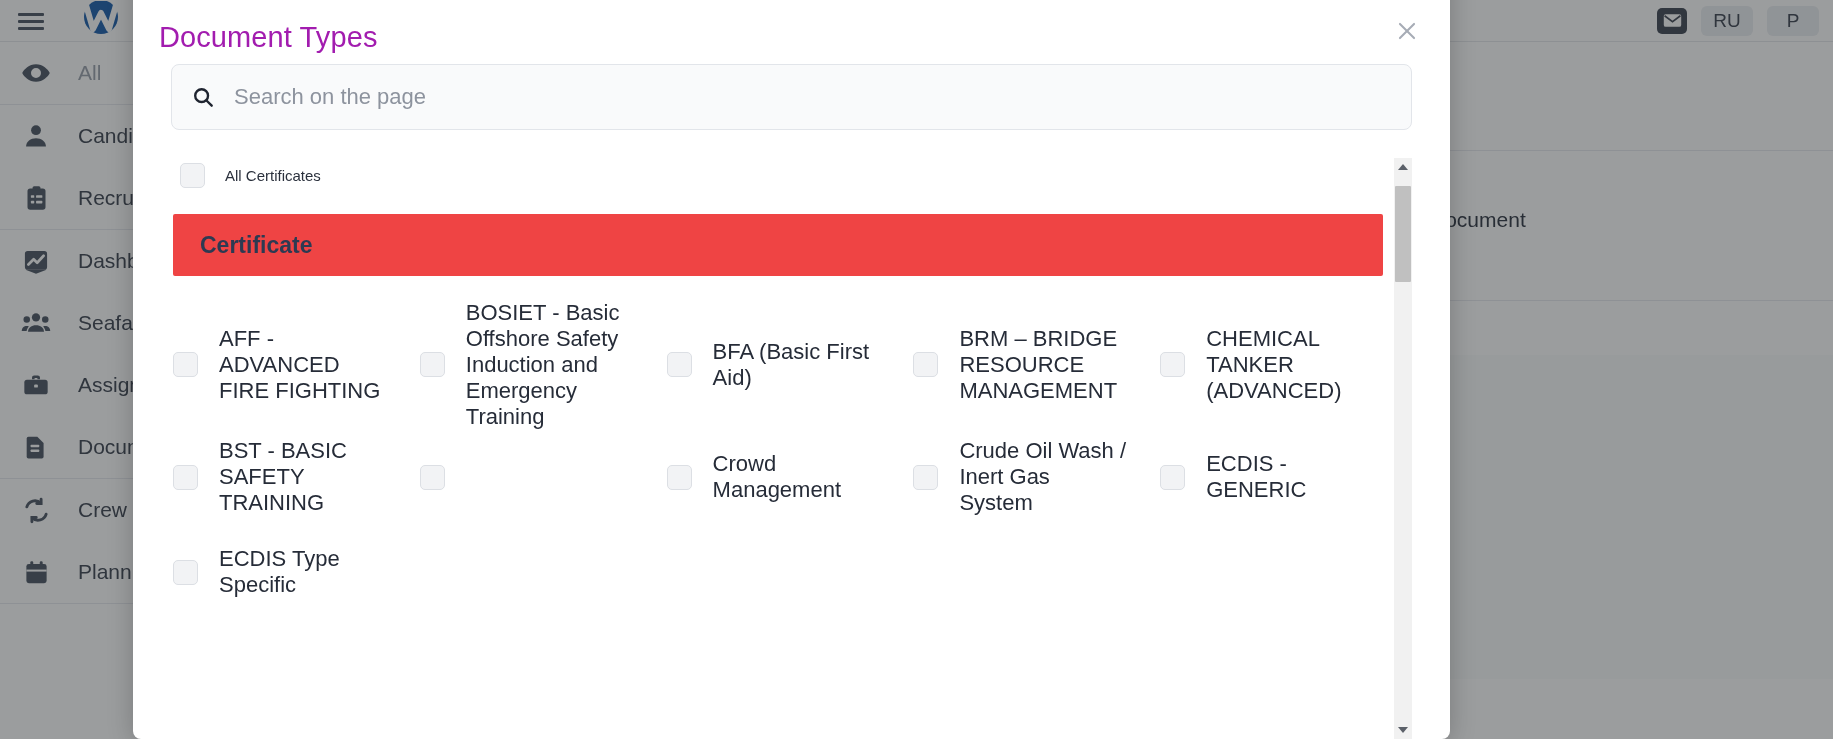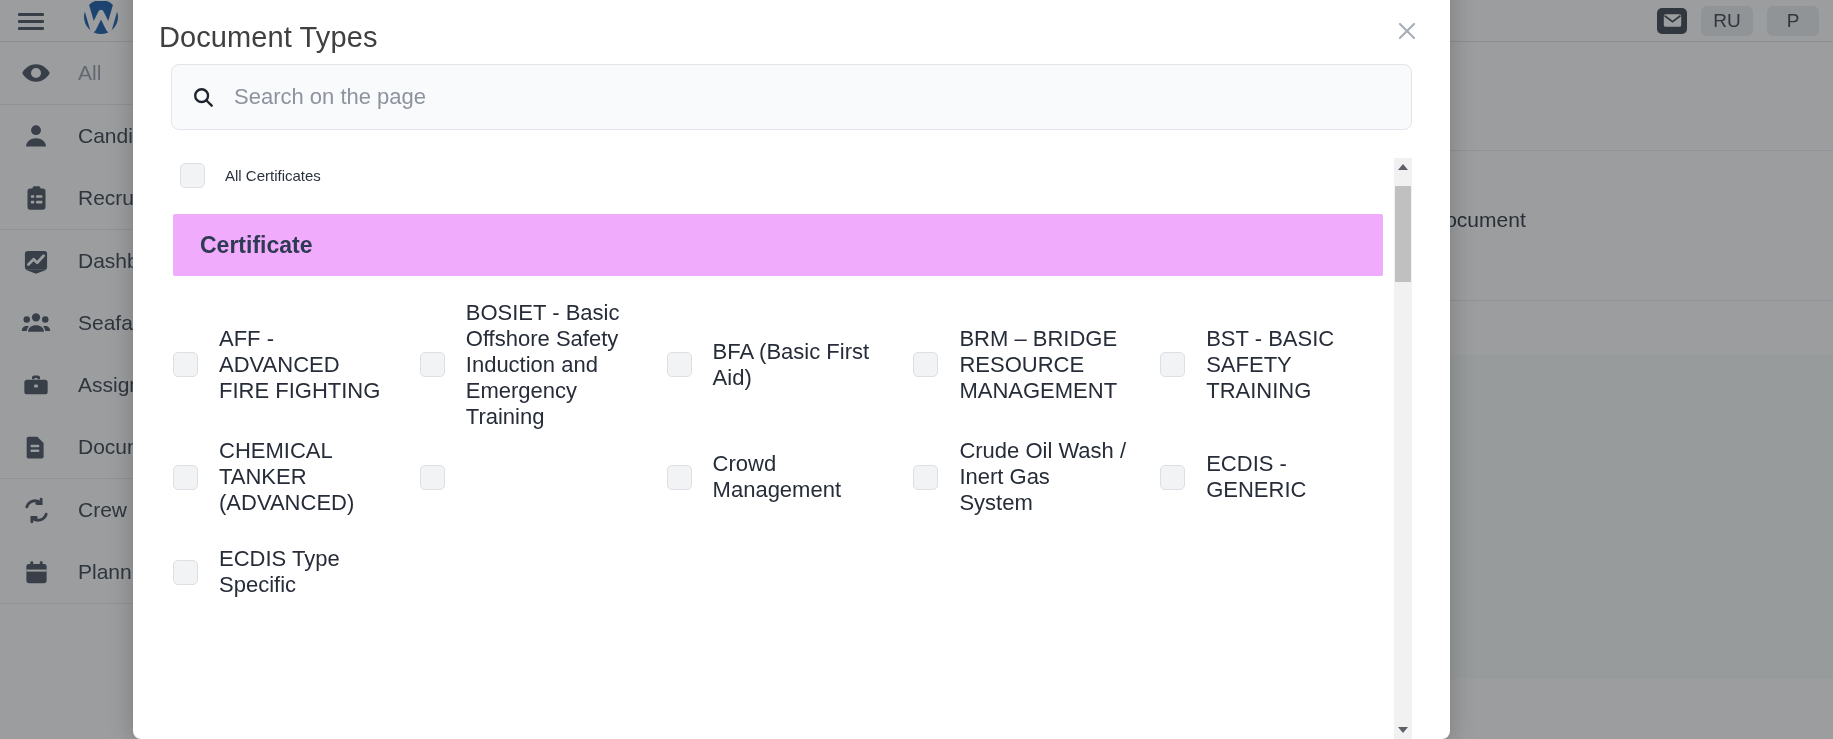--- a/index.html
+++ b/index.html
@@ -89,21 +89,21 @@
     position: absolute; left: 133px; top: -46px; width: 1317px; height: 785px;
     background: #ffffff; border-radius: 8px;
     box-shadow: 0 4px 26px rgba(0,0,0,0.22);
     display: flex; flex-direction: column;
   }
   .modal-header {
     position: relative; height: 110px; flex: 0 0 110px;
     display: flex; align-items: flex-end; padding: 0 26px 10px 26px;
   }
   .modal-title {
-    font-size: 29px; color: #404040; font-weight: 400; letter-spacing: .1px;
+    font-size: 29px; color: #a21caf; font-weight: 400; letter-spacing: .1px;
   }
   .modal-close {
     position: absolute; right: 26px; bottom: 16px;
     width: 34px; height: 34px; color: #a7acb6;
     display: flex; align-items: center; justify-content: center;
     cursor: pointer; background: none; border: 0; padding: 0;
   }
   .modal-close svg { display: block; }
 
   .search-wrap { padding: 0 38px; flex: 0 0 auto; }
@@ -124,21 +124,21 @@
     overflow: hidden; padding-left: 40px; padding-right: 67px;
   }
 
   .all-row {
     display: flex; align-items: center; gap: 20px;
     height: 46px; margin-left: 7px; margin-bottom: 16px;
   }
   .all-row .cb-label { font-size: 15px; color: #2b313d; }
 
   .group-header {
-    background: #f0abfc; height: 62px; border-radius: 2px;
+    background: #ef4444; height: 62px; border-radius: 2px;
     display: flex; align-items: center; padding-left: 27px;
     font-size: 23px; font-weight: 700; color: #2d3a52;
     margin-bottom: 24px;
   }
 
   .grid {
     display: grid; grid-template-columns: 1fr 1fr 1fr 1fr 1fr;
     column-gap: 24px; row-gap: 0;
   }
   .opt {
@@ -376,26 +376,26 @@
         <label class="opt">
             <span class="cbox"></span>
             <span class="cb-label">BFA (Basic First Aid)</span>
           </label>
         <label class="opt">
             <span class="cbox"></span>
             <span class="cb-label">BRM – BRIDGE RESOURCE MANAGEMENT</span>
           </label>
         <label class="opt">
             <span class="cbox"></span>
+            <span class="cb-label">CHEMICAL TANKER (ADVANCED)</span>
+          </label>
+
+        <label class="opt">
+            <span class="cbox"></span>
             <span class="cb-label">BST - BASIC SAFETY TRAINING</span>
-          </label>
-
-        <label class="opt">
-            <span class="cbox"></span>
-            <span class="cb-label">CHEMICAL TANKER (ADVANCED)</span>
           </label>
         <label class="opt">
             <span class="cbox"></span>
           </label>
         <label class="opt">
             <span class="cbox"></span>
             <span class="cb-label">Crowd Management</span>
           </label>
 
         <label class="opt">

